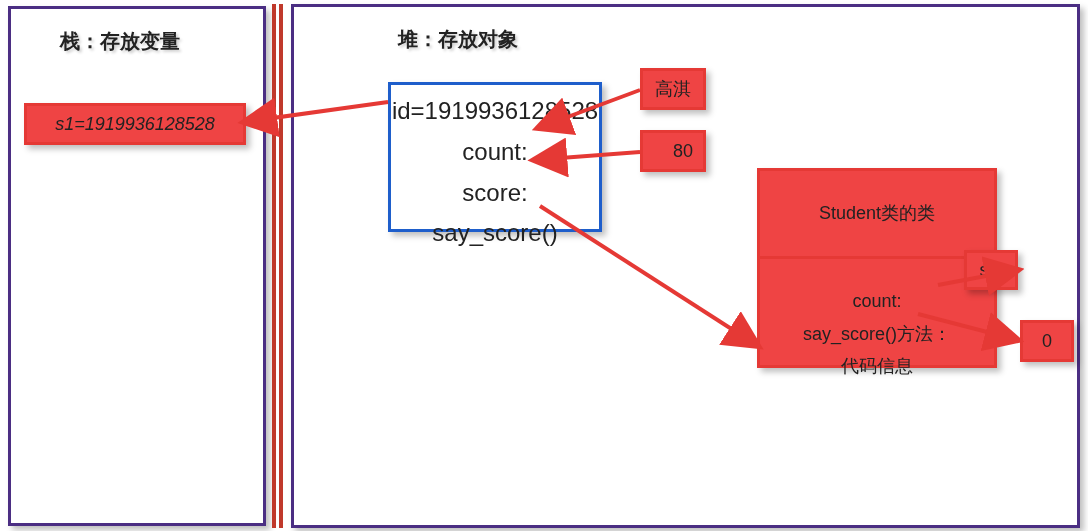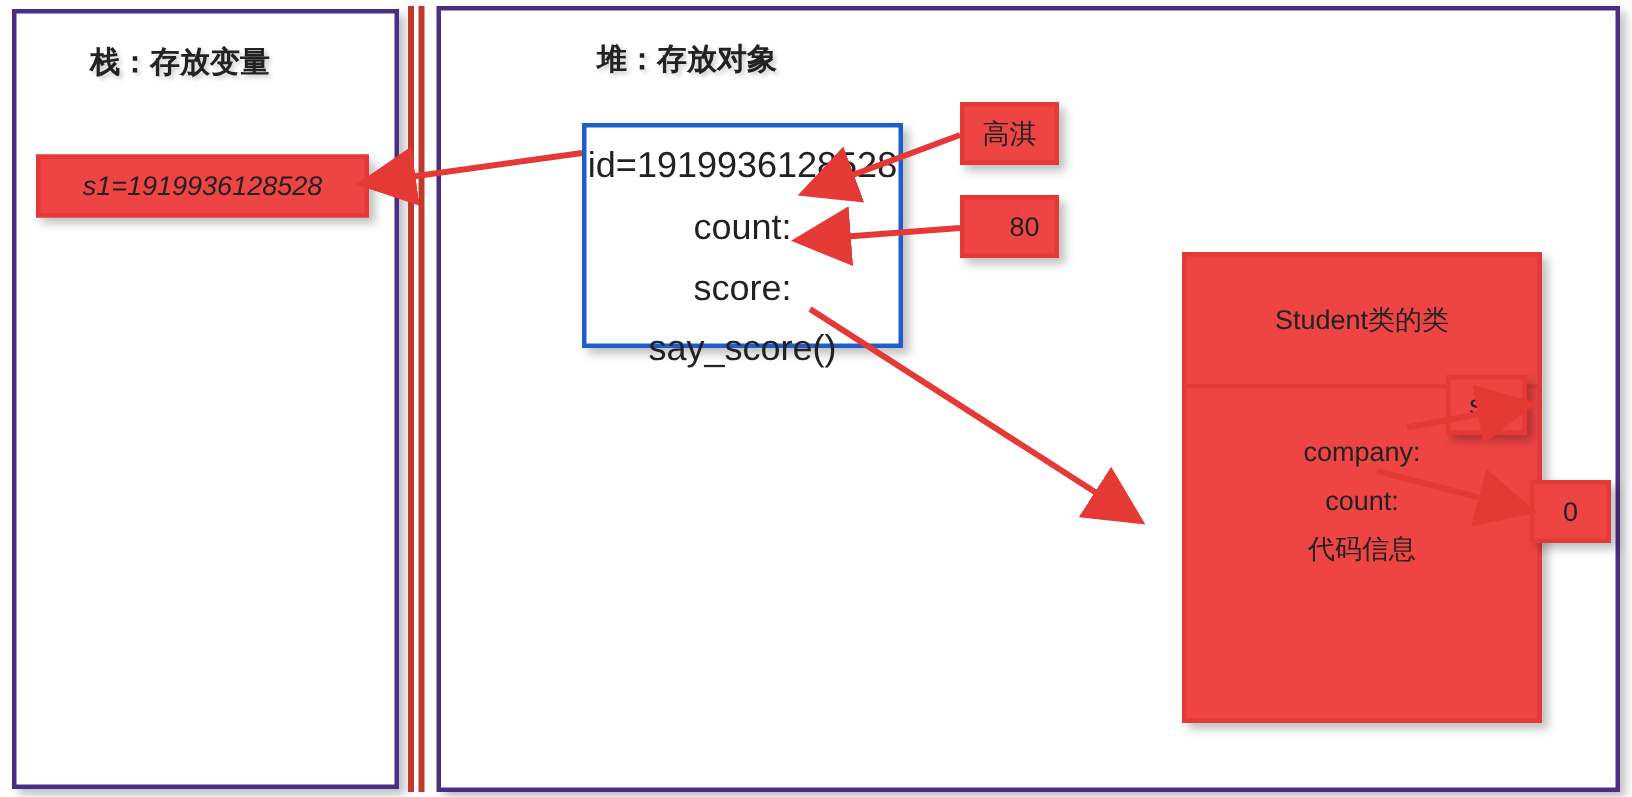--- a/index.html
+++ b/index.html
@@ -95,21 +95,21 @@
   
   #box-inst { left: 388px; top: 82px; width: 214px; height: 150px; }
 
   
   #box-name { left: 640px; top: 68px; width: 66px; height: 42px; }
   
   #box-score { left: 640px; top: 130px; width: 66px; height: 42px; padding-left: 28px; }
 
   
   #box-class {
-    left: 788px; top: 168px; width: 240px; height: 314px;
+    left: 757px; top: 168px; width: 240px; height: 200px;
     padding: 0;
     display: block;
   }
   #box-class .section {
     width: 100%;
     display: flex;
     flex-direction: column;
     align-items: center;
     justify-content: center;
     line-height: 1.8;
@@ -165,22 +165,22 @@
 
 <div id="box-score" class="redbox">
   <span>80</span>
 </div>
 
 <div id="box-class" class="redbox multi">
   <div class="section top-sec">
     <span>Student类的类</span>
   </div>
   <div class="section bot-sec">
-    <span>company:</span>
     <span>count:</span>
+    <span>say_score()方法：</span>
     <span>代码信息</span>
   </div>
 </div>
 
 <div id="box-sxt" class="redbox">
   <span>sxt</span>
 </div>
 <div id="box-zero" class="redbox">
   <span>0</span>
 </div>

